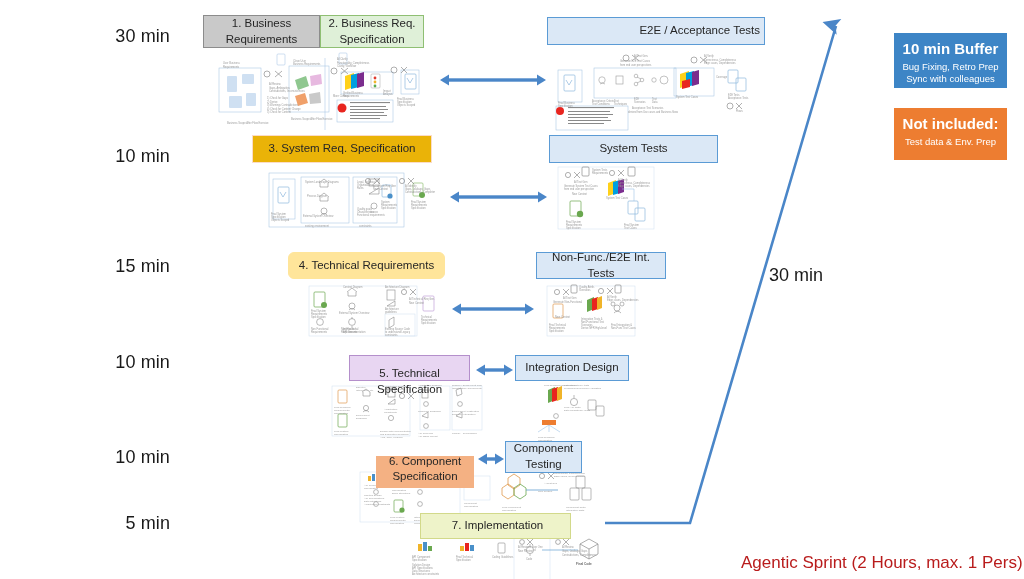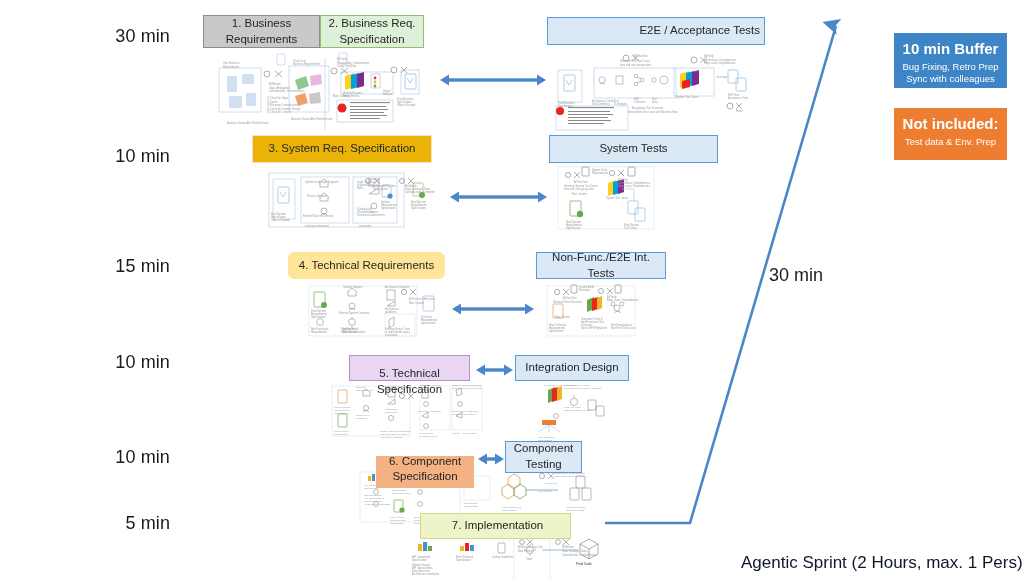--- a/index.html
+++ b/index.html
@@ -86,21 +86,21 @@
   }
   .big-min {
     position: absolute;
     font-size: 18px;
     color: #1a1a1a;
     white-space: nowrap;
   }
   .footer-title {
     position: absolute;
     font-size: 17px;
-    color: #0f172a;
+    color: #b91c1c;
     white-space: nowrap;
   }
 </style>
 </head>
 <body>
 
 <div id="canvas">
 
   <div id="time-axis">
       <div class="time-label" style="left: 60px; top: 26px; width: 110px;">30 min</div>

